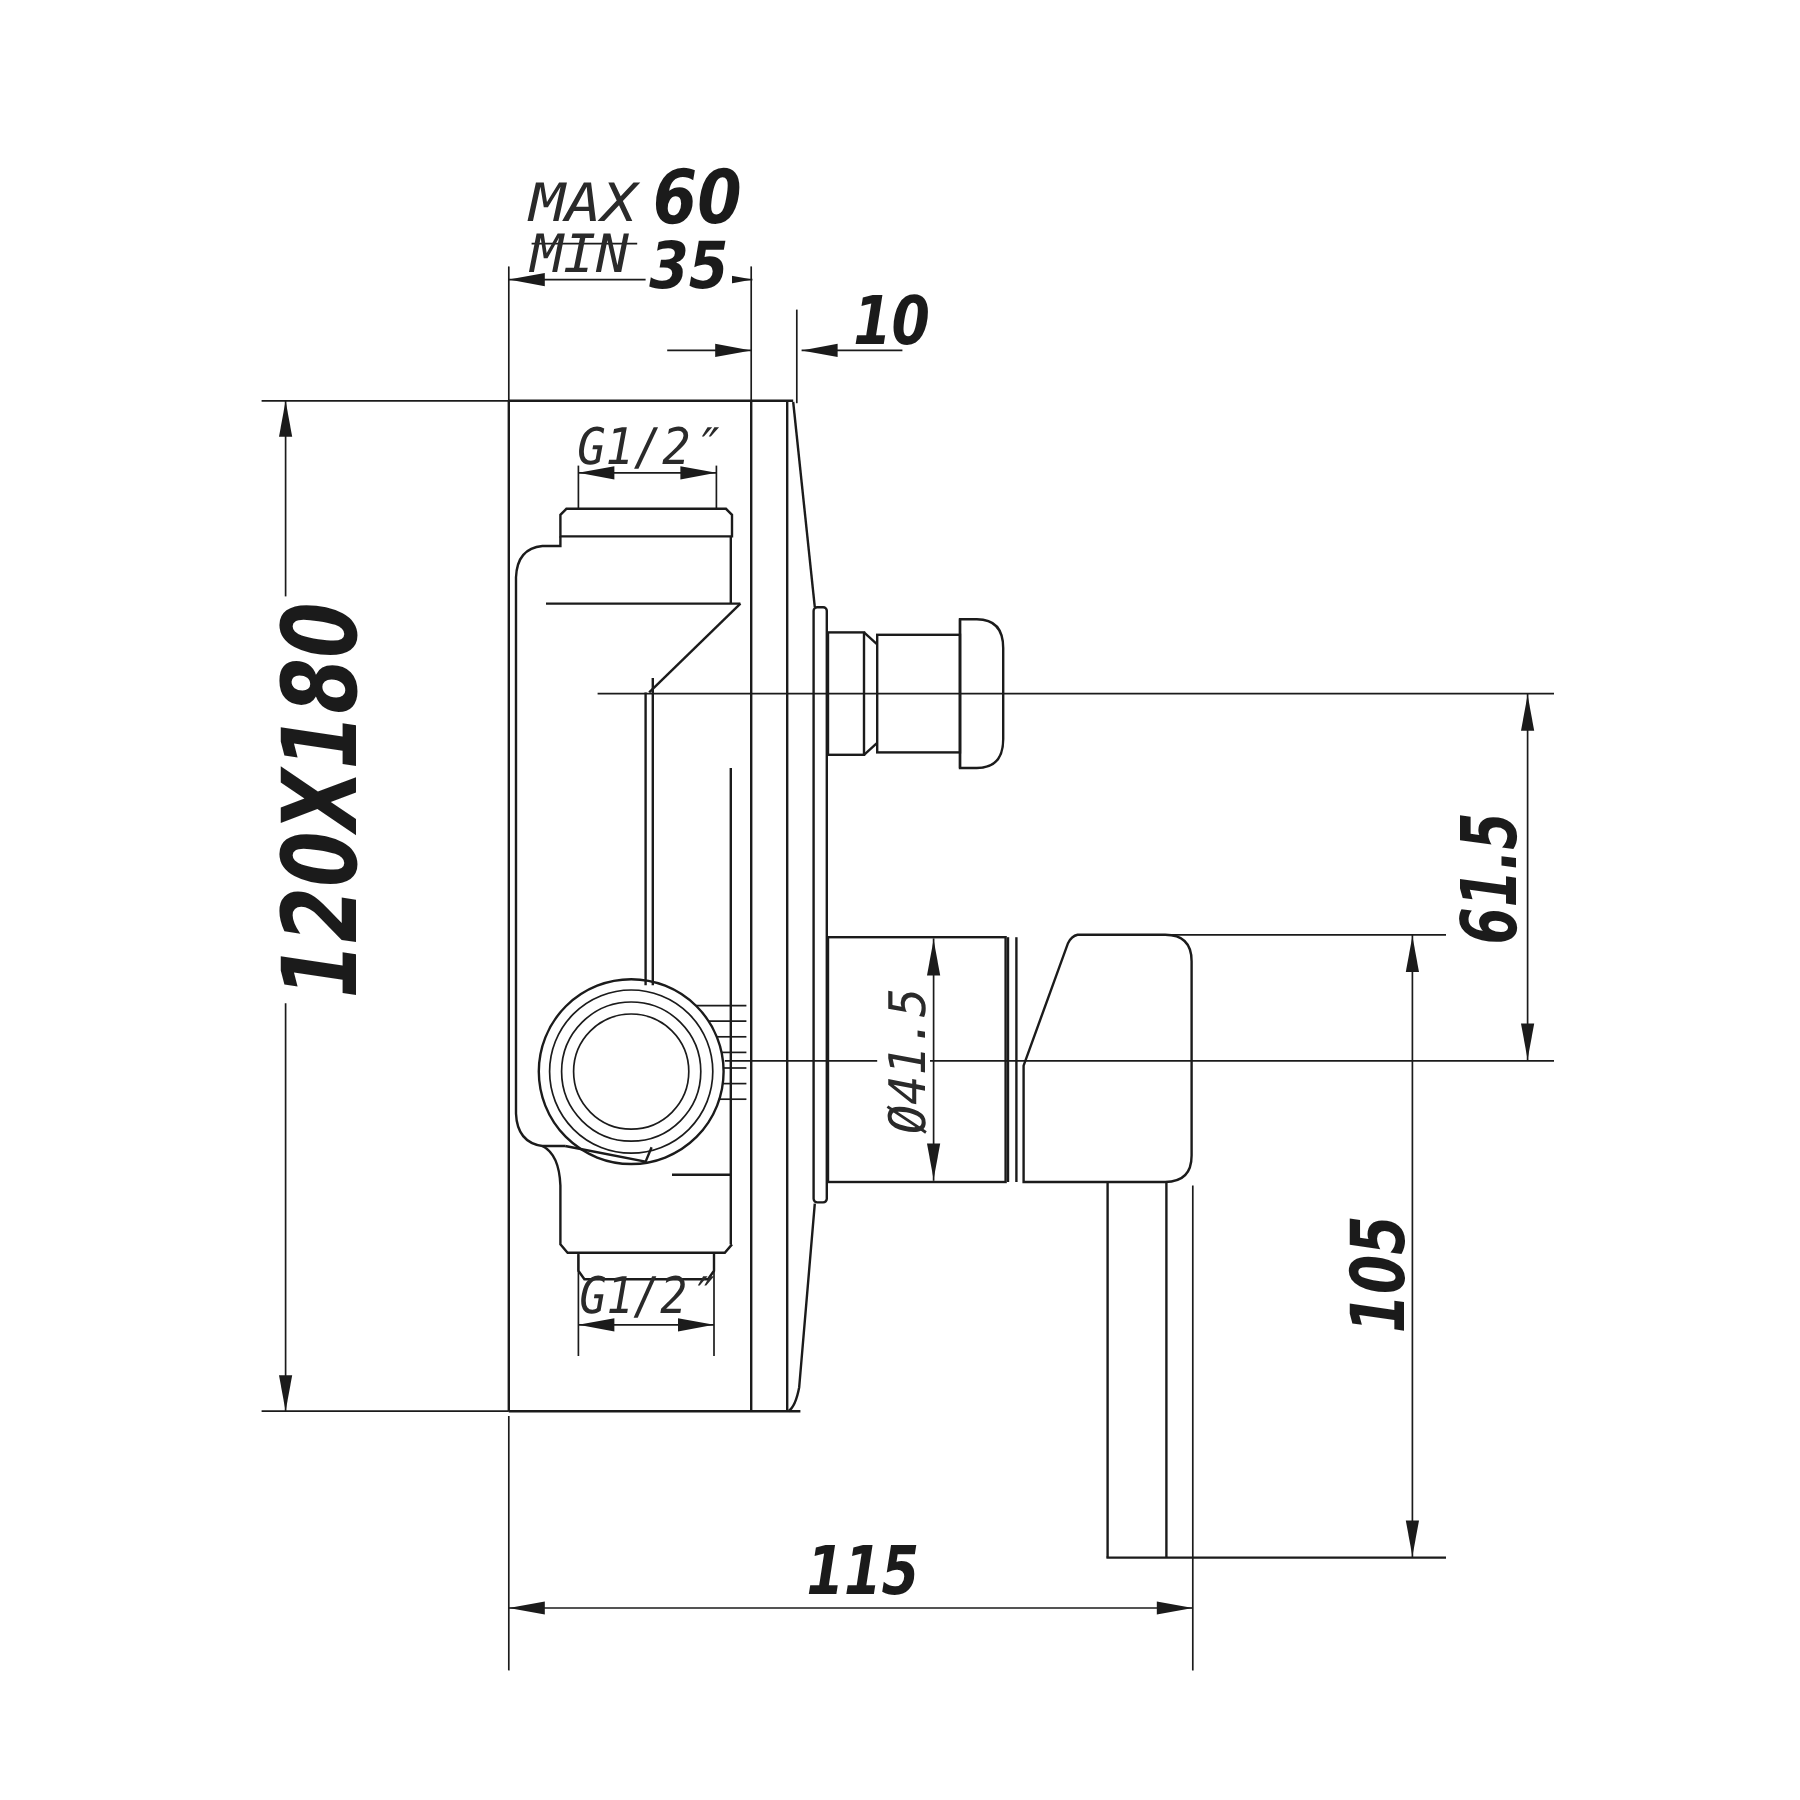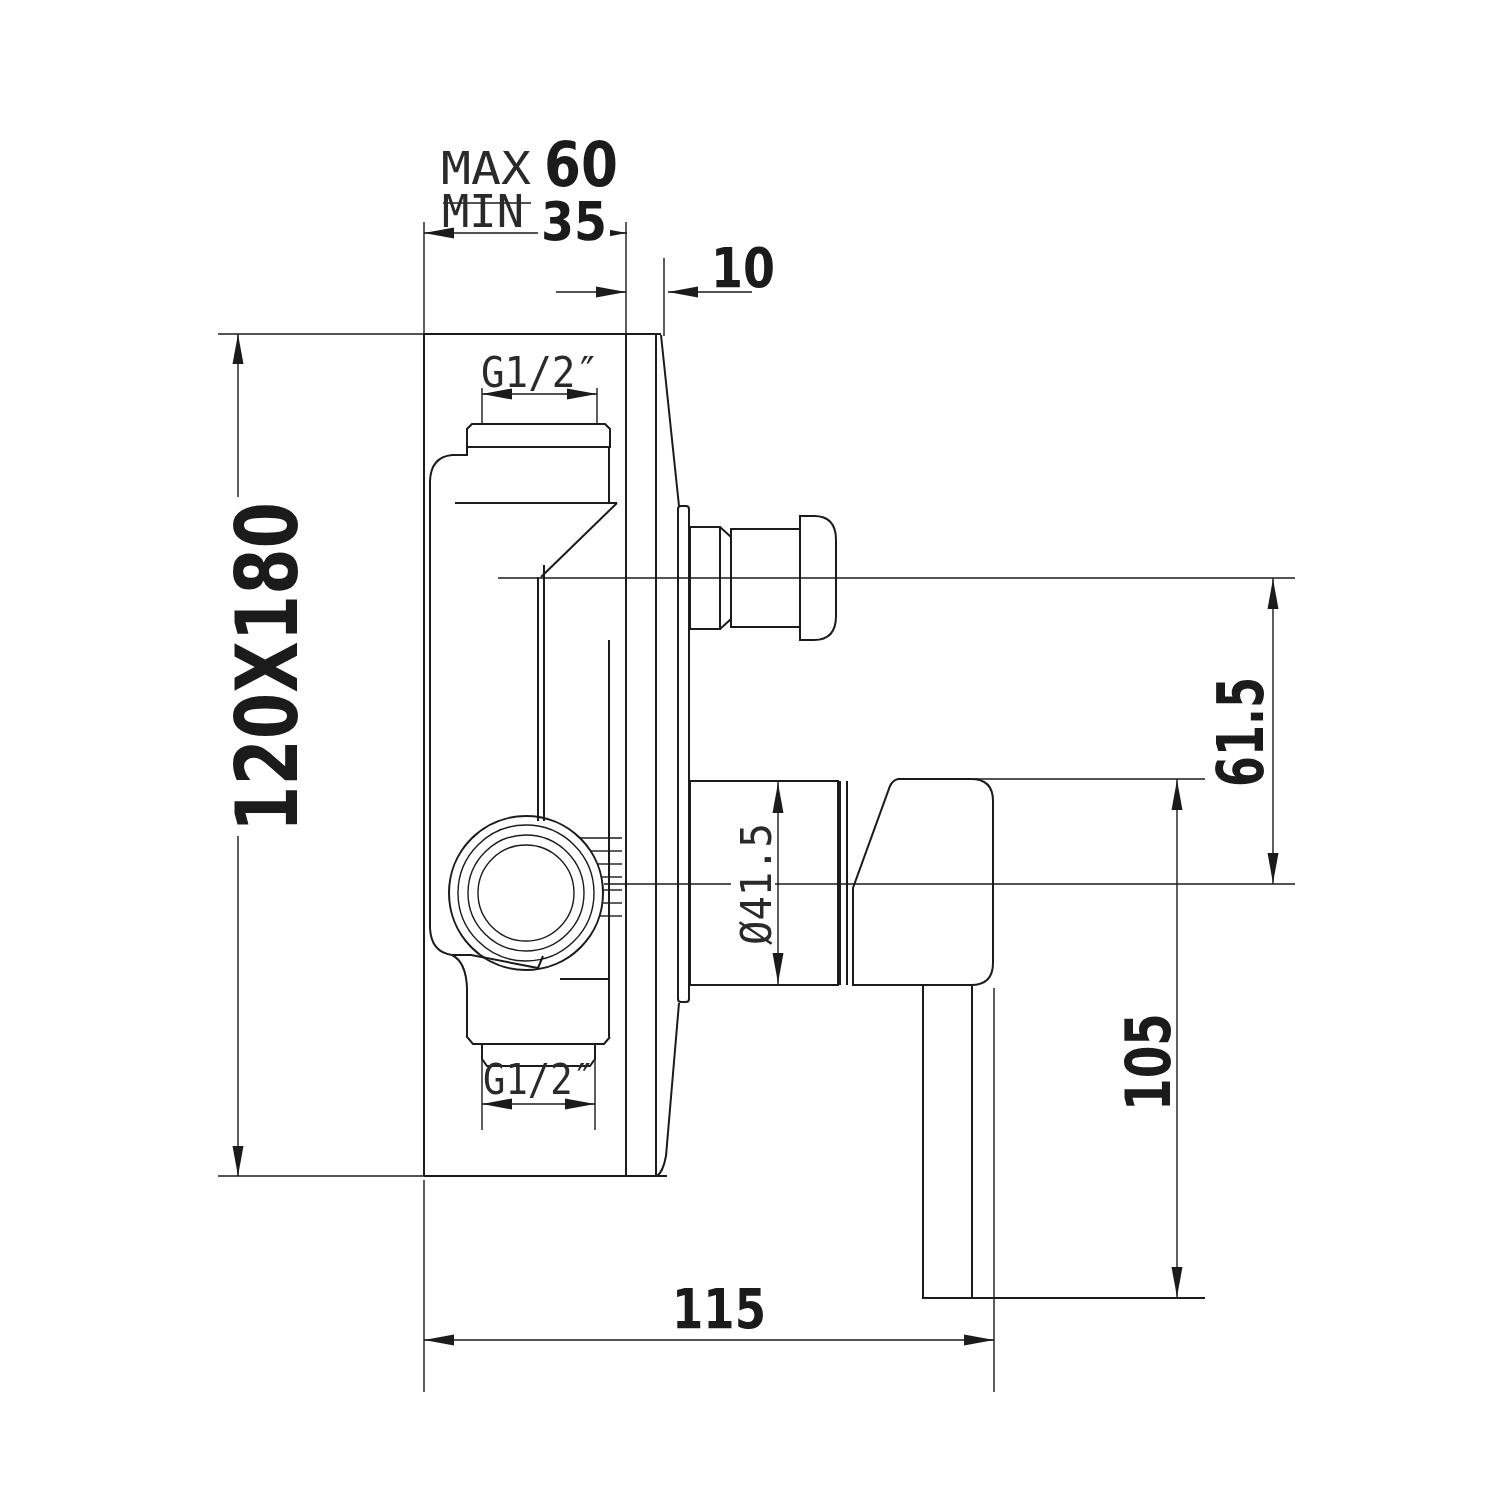--- a/index.html
+++ b/index.html
@@ -1,16 +1,16 @@
 <!DOCTYPE html>
 <html><head>
 <meta charset="utf-8">
 <style>
   html,body{margin:0;padding:0;background:#ffffff;}
-  .canvas{position:relative;width:1500px;height:1500px;background:#ffffff;overflow:hidden;}
+  .canvas{position:relative;width:1500px;height:1500px;background:#ffffff;overflow:hidden;font-style:italic;}
   svg{display:block;}
   .ln{stroke:#1b1b1b;stroke-width:2;fill:none;stroke-linecap:butt;stroke-linejoin:miter;}
   .thin{stroke:#1b1b1b;stroke-width:1.4;fill:none;}
   .arrow{fill:#1b1b1b;stroke:none;}
   .wo{fill:#ffffff;stroke:none;}
   .dim-bold{font-family:"DejaVu Sans",sans-serif;font-weight:bold;fill:#1b1b1b;}
   .cad{font-family:"DejaVu Sans Mono",monospace;font-weight:400;fill:#2a2a2a;}
 </style>
 </head>
 <body>

